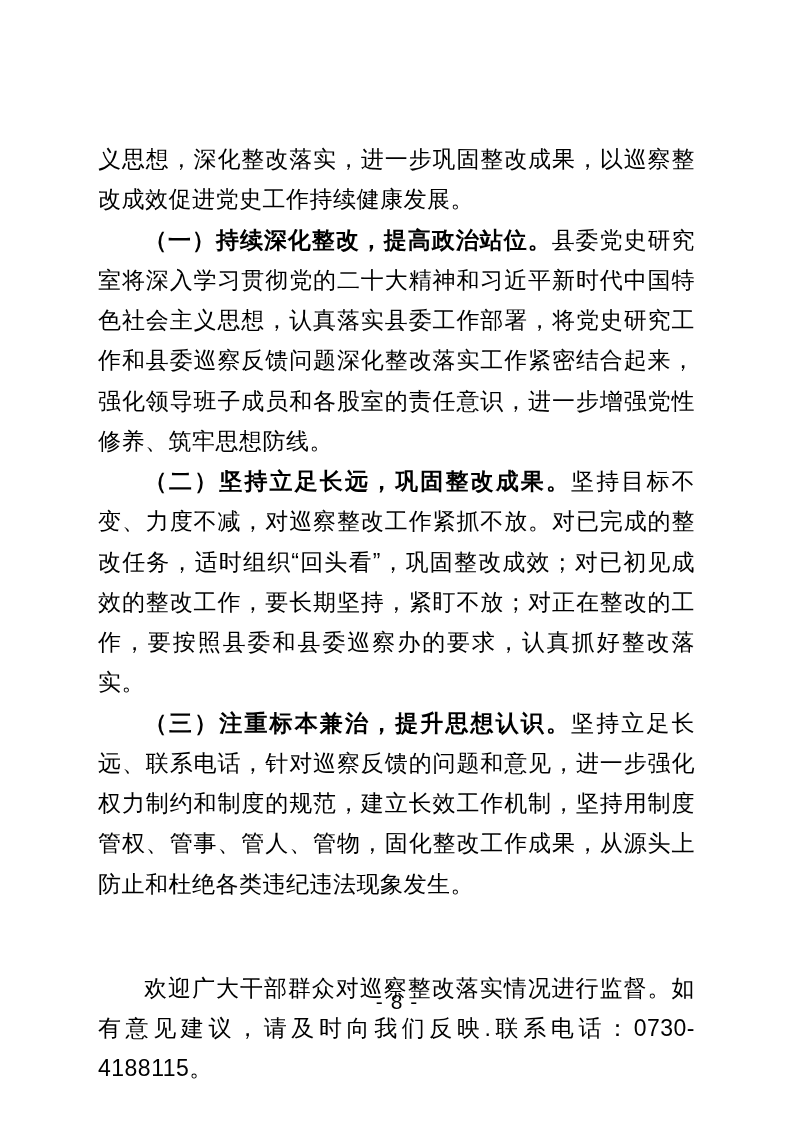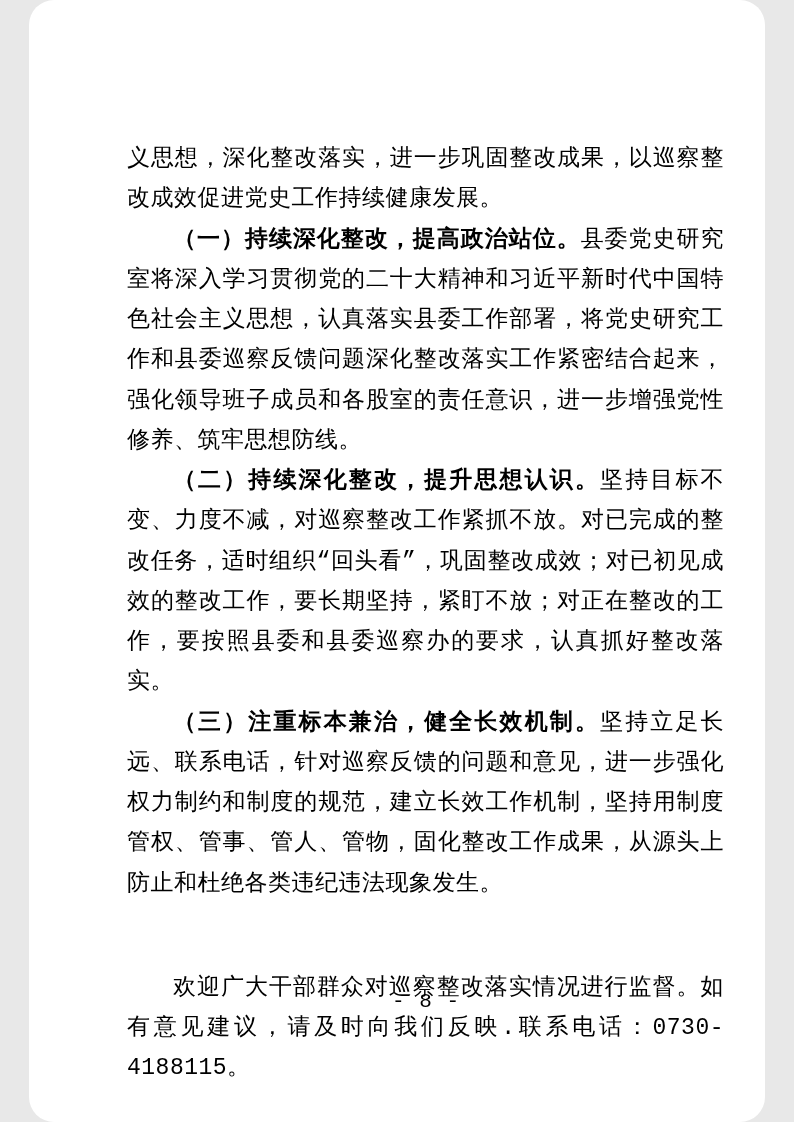--- a/index.html
+++ b/index.html
@@ -2,28 +2,27 @@
 <html><head>
 <meta charset="utf-8">
 <style>
   html, body {
     margin: 0;
     padding: 0;
     background: #e8e8e8;
   }
   .page {
     position: relative;
-    width: 736px;
+    width: 794px;
     height: 1122px;
     margin: 0 auto;
     background: #ffffff;
     color: #000000;
     overflow: hidden;
-    font-family: Liberation Mono, monospace;
-    border-radius: 25px;
+    font-family: Liberation Sans, sans-serif;
   }
   .content {
     position: absolute;
     left: 98px;
     top: 139px;
     width: 597px;
     font-size: 23px;
     line-height: 40.25px;
     text-align: justify;
     letter-spacing: 0.5px;
@@ -55,22 +54,22 @@
 </head>
 <body>
 
 <div class="page">
   <div class="content">
 
     <p class="para"><span class="lead"></span><span>义思想，深化整改落实，进一步巩固整改成果，以巡察整改成效促进党史工作持续健康发展。</span></p>
 
     <p class="para indent"><span class="lead">（一）持续深化整改，提高政治站位。</span><span>县委党史研究室将深入学习贯彻党的二十大精神和习近平新时代中国特色社会主义思想，认真落实县委工作部署，将党史研究工作和县委巡察反馈问题深化整改落实工作紧密结合起来，强化领导班子成员和各股室的责任意识，进一步增强党性修养、筑牢思想防线。</span></p>
 
-    <p class="para indent"><span class="lead">（二）持续深化整改，提升思想认识。</span><span>坚持目标不变、力度不减，对巡察整改工作紧抓不放。对已完成的整改任务，适时组织“回头看”，巩固整改成效；对已初见成效的整改工作，要长期坚持，紧盯不放；对正在整改的工作，要按照县委和县委巡察办的要求，认真抓好整改落实。</span></p>
+    <p class="para indent"><span class="lead">（二）坚持立足长远，巩固整改成果。</span><span>坚持目标不变、力度不减，对巡察整改工作紧抓不放。对已完成的整改任务，适时组织“回头看”，巩固整改成效；对已初见成效的整改工作，要长期坚持，紧盯不放；对正在整改的工作，要按照县委和县委巡察办的要求，认真抓好整改落实。</span></p>
 
-    <p class="para indent"><span class="lead">（三）注重标本兼治，健全长效机制。</span><span>坚持立足长远、联系电话，针对巡察反馈的问题和意见，进一步强化权力制约和制度的规范，建立长效工作机制，坚持用制度管权、管事、管人、管物，固化整改工作成果，从源头上防止和杜绝各类违纪违法现象发生。</span></p>
+    <p class="para indent"><span class="lead">（三）注重标本兼治，提升思想认识。</span><span>坚持立足长远、联系电话，针对巡察反馈的问题和意见，进一步强化权力制约和制度的规范，建立长效工作机制，坚持用制度管权、管事、管人、管物，固化整改工作成果，从源头上防止和杜绝各类违纪违法现象发生。</span></p>
 
     <p class="para indent gap-before"><span class="lead"></span><span>欢迎广大干部群众对巡察整改落实情况进行监督。如有意见建议，请及时向我们反映.联系电话：0730-4188115。</span></p>
 
   </div>
 
   <div class="footer">- 8 -</div>
 </div>
 
 </body></html>

